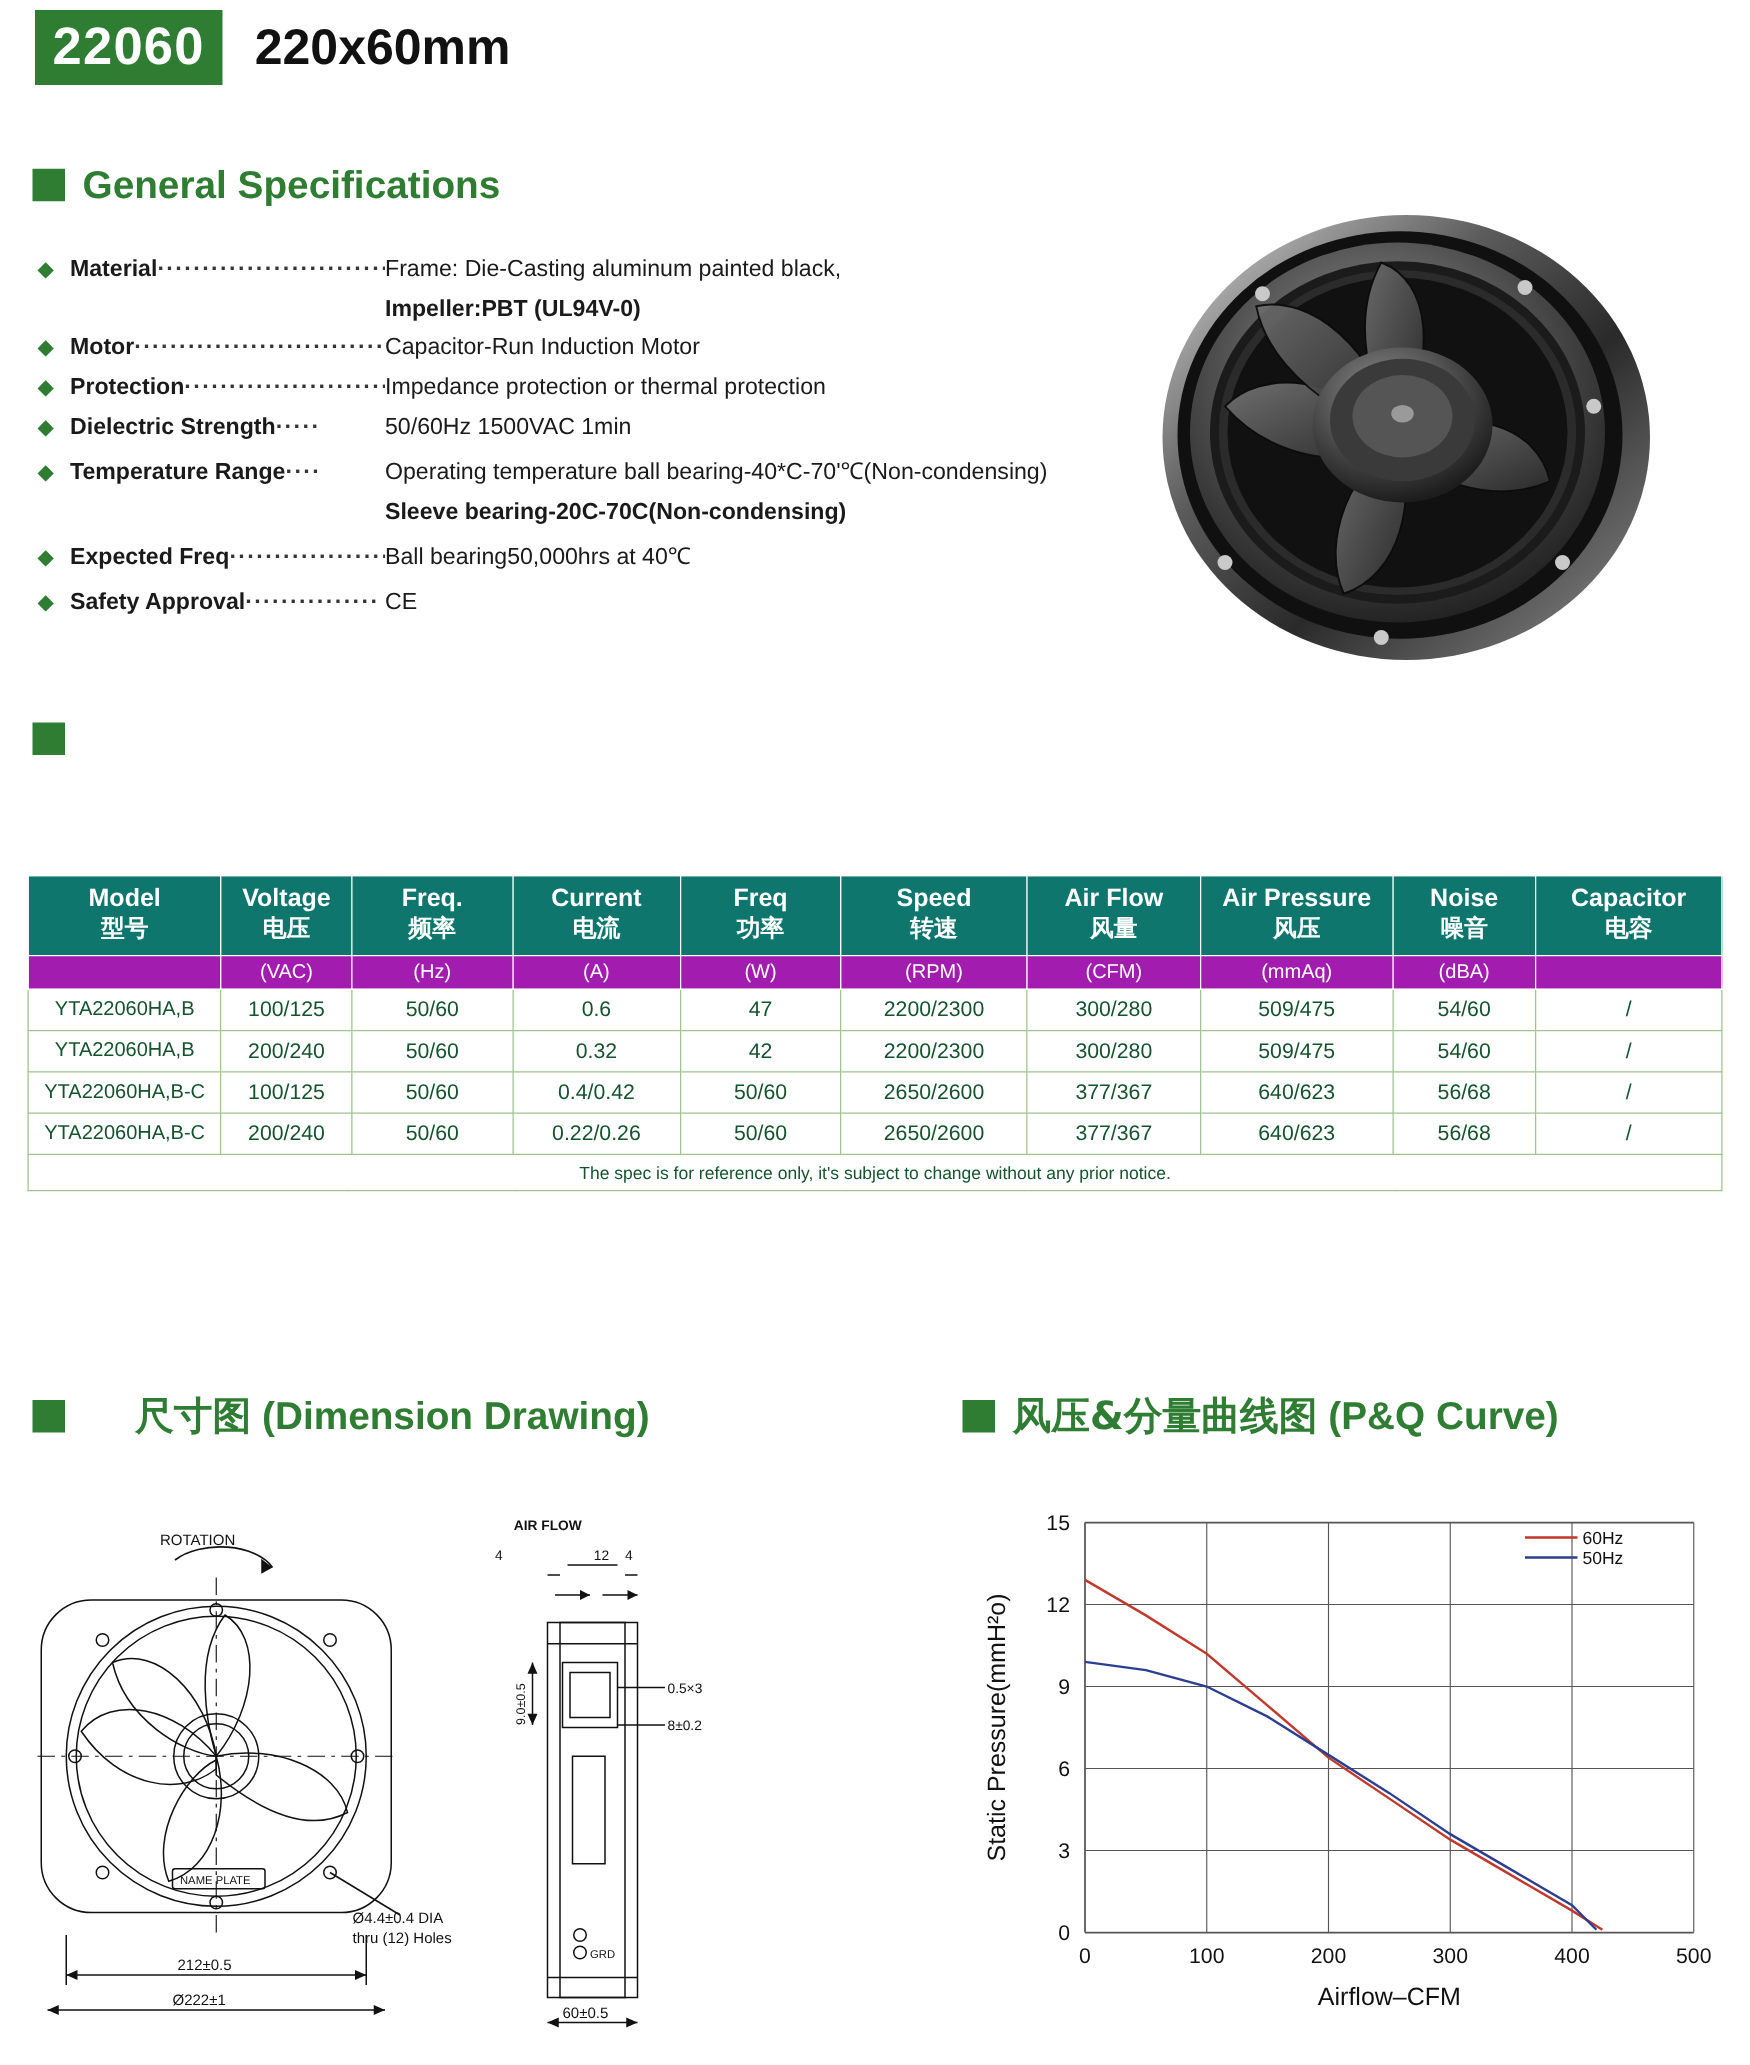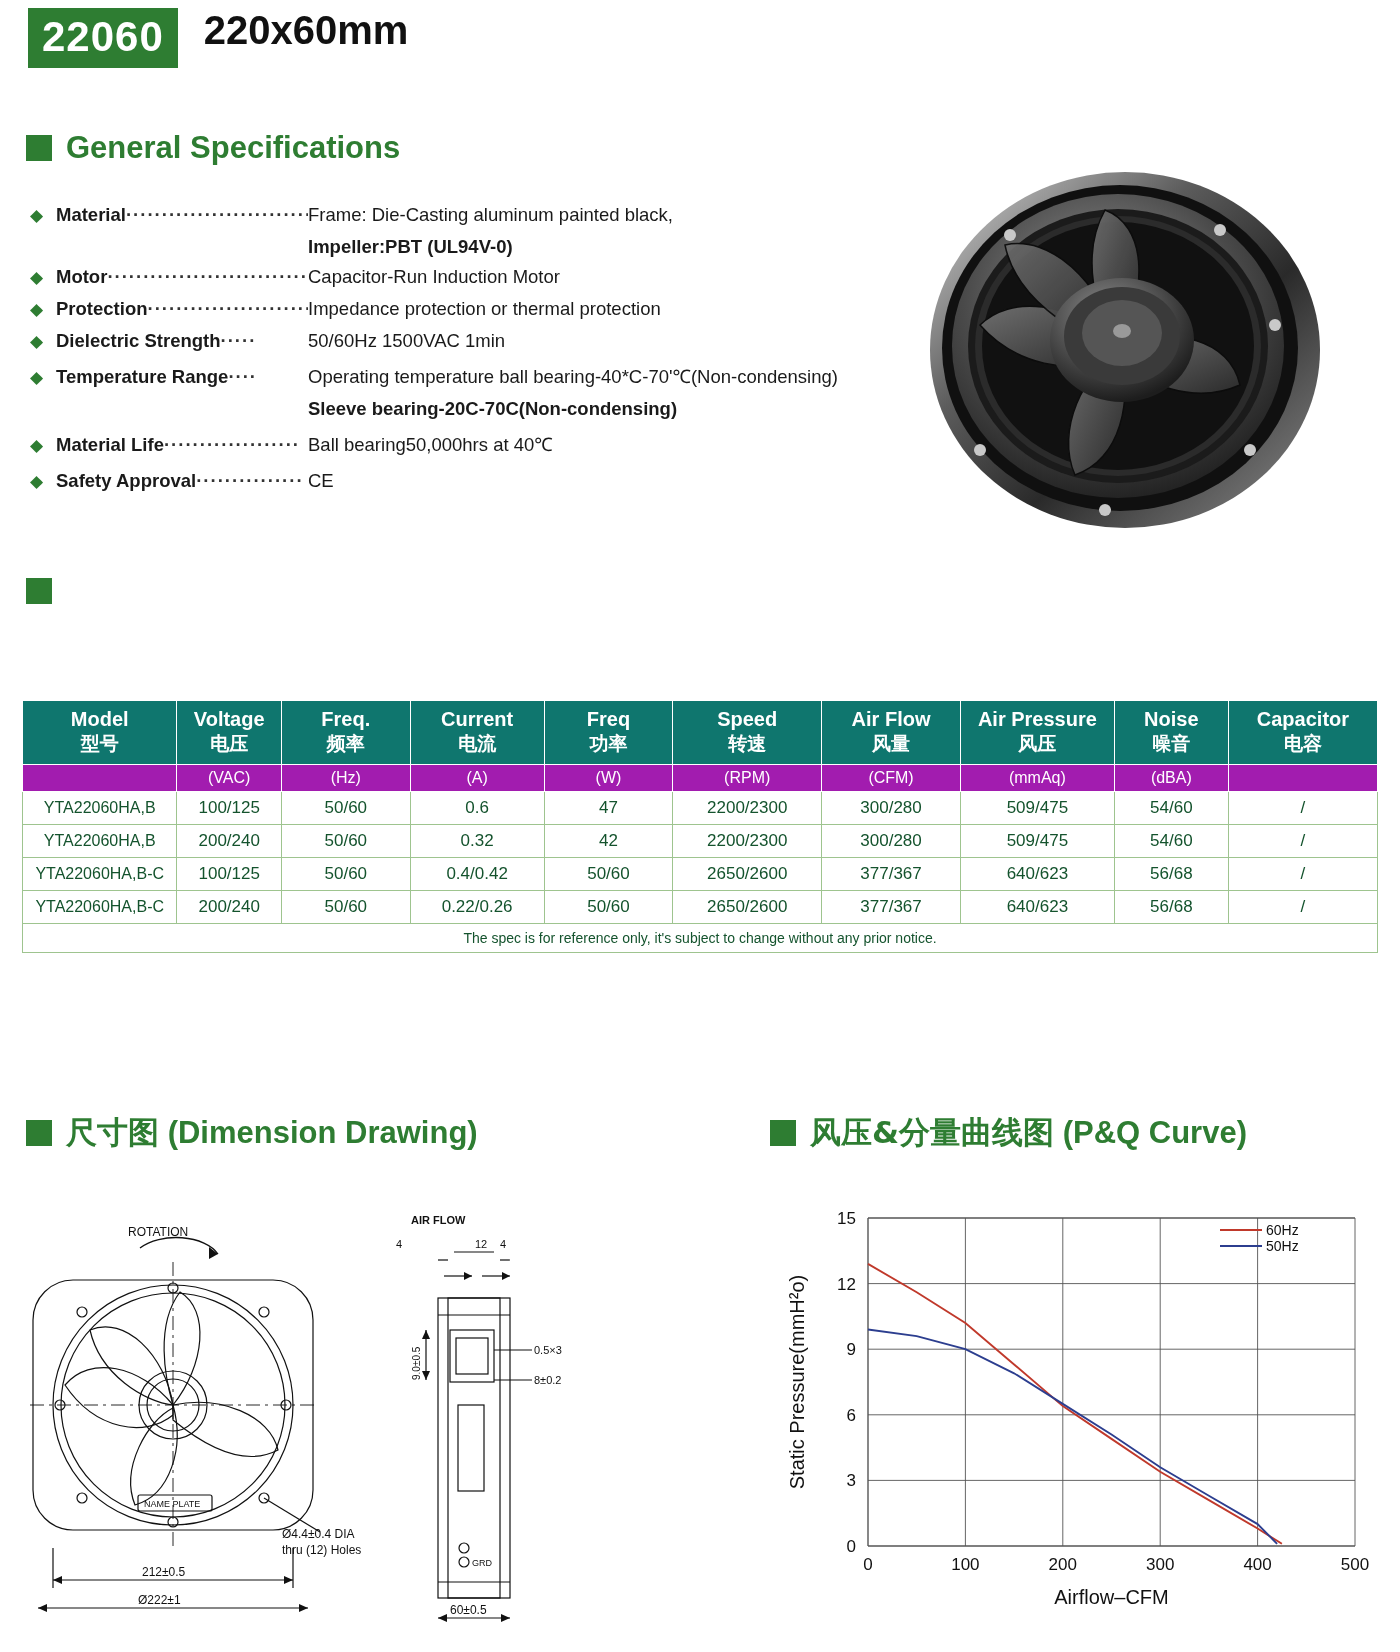--- a/index.html
+++ b/index.html
@@ -4,38 +4,38 @@
 <style>
   html,body{margin:0;padding:0;}
   body{
     width:1400px;height:1652px;position:relative;
     background:#ffffff;
     font-family:"Liberation Sans", sans-serif;
     color:#1a1a1a;
     overflow:hidden;
   }
   
-  .header{position:absolute;left:28px;top:8px;display:flex;}
+  .header{position:absolute;left:28px;top:8px;display:flex;align-items:center;}
   .hdr-code{
     background:#2e7d32;color:#ffffff;font-weight:bold;font-size:42px;
     line-height:1;padding:8px 14px 10px 14px;letter-spacing:1px;
   }
   .hdr-size{
     color:#111;font-weight:bold;font-size:40px;margin-left:26px;letter-spacing:0px;
   }
 
   
   .sec-title{position:absolute;display:flex;align-items:center;}
   .sec-square{width:26px;height:26px;background:#2e7d32;margin-right:14px;}
   .sec-text{color:#2e7d32;font-weight:bold;font-size:31px;white-space:nowrap;}
   .sec-text .cn{font-family:"DejaVu Sans", sans-serif;}
 
   #sec-general{left:26px;top:130px;}
   #sec-specs{left:26px;top:578px;}
-  #sec-dim{left:26px;top:1112px;}
+  #sec-dim{left:26px;top:1112px;gap:42px;}
   #sec-pq{left:770px;top:1112px;}
 
   
   .gs-list{position:absolute;left:30px;top:200px;width:930px;font-size:18.5px;}
   .gs-row{display:flex;align-items:flex-start;margin-bottom:2px;line-height:1.62;}
   .gs-diamond{
     color:#2e7d32;font-size:17px;width:26px;flex:0 0 26px;margin-top:2px;
   }
   .gs-label{
     font-weight:bold;white-space:nowrap;overflow:hidden;
@@ -120,21 +120,21 @@
 
   <div class="gs-row" style="margin-top:6px;">
     <span class="gs-diamond">◆</span>
     <span class="gs-label"><span>Temperature Range</span><span class="dots">····</span></span>
     <span class="gs-value">Operating temperature ball bearing-40*C-70'℃(Non-condensing)</span>
   </div>
   <div class="gs-sub">Sleeve bearing-20C-70C(Non-condensing)</div>
 
   <div class="gs-row" style="margin-top:6px;">
     <span class="gs-diamond">◆</span>
-    <span class="gs-label"><span>Material Life</span><span class="dots">···················</span></span>
+    <span class="gs-label"><span>Expected Freq</span><span class="dots">···················</span></span>
     <span class="gs-value">Ball bearing50,000hrs at 40℃</span>
   </div>
 
   <div class="gs-row" style="margin-top:6px;">
     <span class="gs-diamond">◆</span>
     <span class="gs-label"><span>Safety Approval</span><span class="dots">···············</span></span>
     <span class="gs-value">CE</span>
   </div>
 </div>
 

